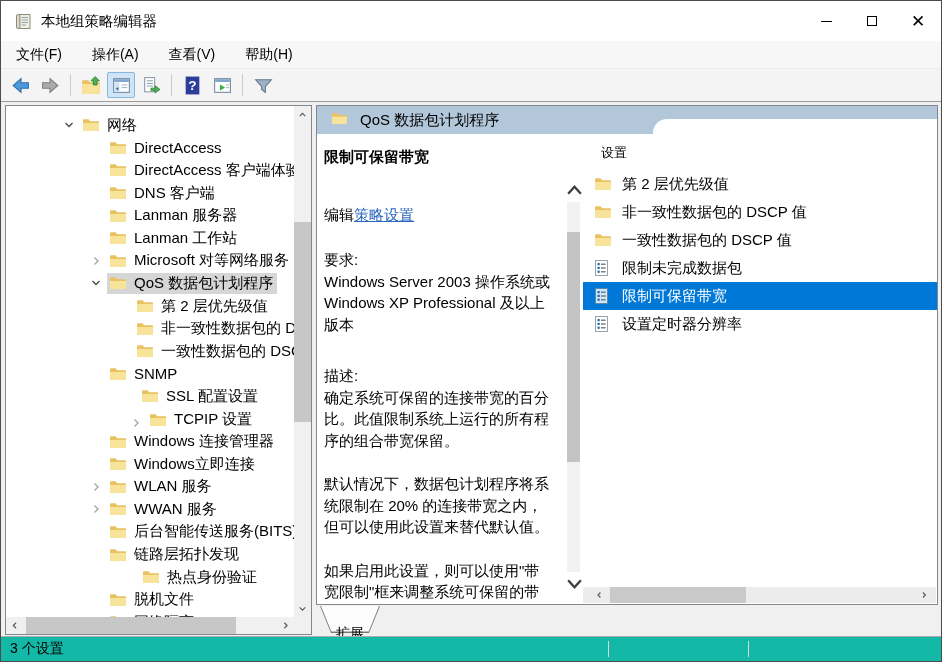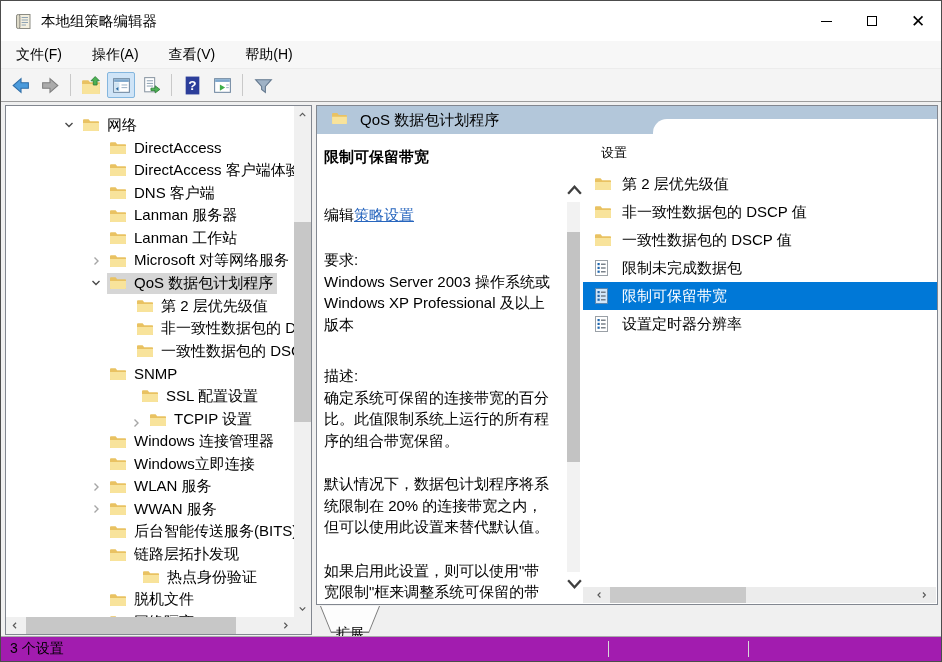--- a/index.html
+++ b/index.html
@@ -76,21 +76,21 @@
   .set-sb { position:absolute; left:0; right:1px; bottom:1px; height:16px; background:#ececec; }
   
   .tabs-row { position:absolute; left:315px; top:503px; width:622px; height:30px; }
   .mmc-tab { position:absolute; top:1px; height:27px; }
   .t-outer { position:absolute; inset:0; background:#787878; clip-path:polygon(0 0,100% 0,calc(100% - 11px) 100%,11px 100%); }
   .t-inner { position:absolute; left:1px; right:1px; top:0; bottom:1.5px; clip-path:polygon(0 0,100% 0,calc(100% - 10.3px) 100%,10.3px 100%); }
   .t-label { position:absolute; inset:0; display:flex; align-items:center; justify-content:center; font-size:14px; padding-bottom:2px;margin-top:28px; }
   .mmc-tab.active .t-inner { background:#fdfdfd; }
   .mmc-tab.inactive .t-inner { background:#f0f0f0; }
   
-  .statusbar { position:absolute; left:0; right:0; bottom:0; height:25px; background:#a21caf; border-top:1px solid #ababab; display:flex; align-items:center; }
+  .statusbar { position:absolute; left:0; right:0; bottom:0; height:25px; background:#14b8a6; border-top:1px solid #ababab; display:flex; align-items:center; }
   .status-text { margin-left:9px; font-size:14px; }
   .status-div { position:absolute; top:4px; bottom:4px; width:1px; background:#d8d8d8; }
 </style>
 </head>
 <body>
 
 <div class="window">
 
   <div class="titlebar">
     <span class="title-icon">

